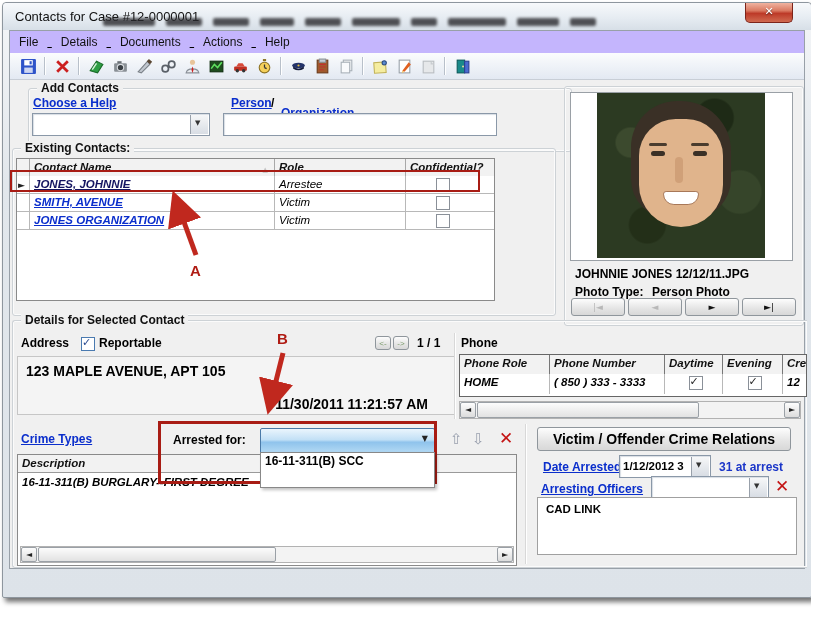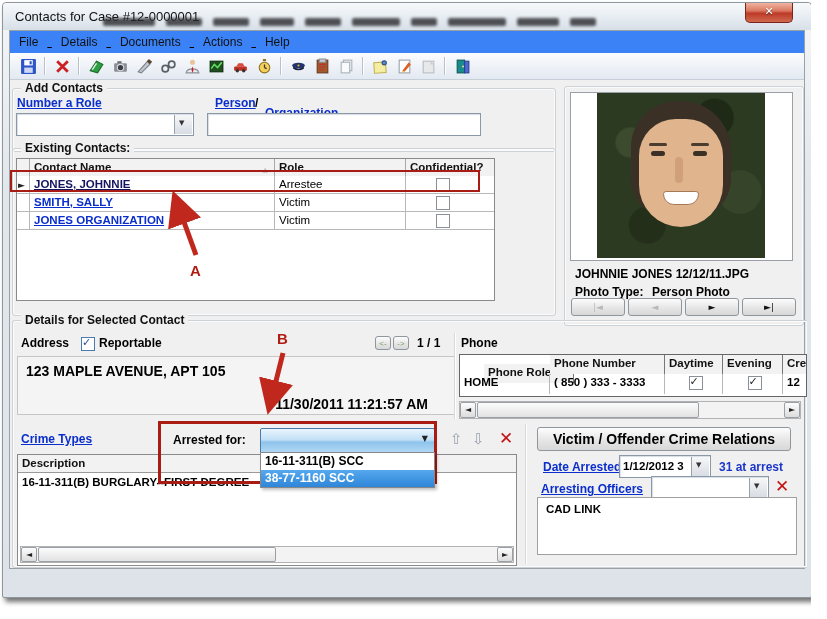--- a/index.html
+++ b/index.html
@@ -18,40 +18,40 @@
   #close-btn{right:18px;top:0;width:46px;height:19px;
        background:linear-gradient(#f0b3a0,#da7a62 40%,#bd3a28 55%,#d06a50);
        border:1px solid #7c241a;border-top:none;border-radius:0 0 5px 5px;
        color:#fff;font-size:11px;font-weight:bold;text-align:center;line-height:18px;
        text-shadow:0 1px 1px rgba(0,0,0,.5);font-family:"DejaVu Sans",sans-serif;}
   .blur-blob{display:inline-block;height:8px;background:#2a2a2e;border-radius:2px;
        margin-right:11px;filter:blur(1.4px);opacity:.8;vertical-align:top;}
   
   #client{left:6px;top:27px;width:794px;height:537px;background:#f0f0f0;
        border:1px solid #98a0a8;}
-  #menubar{left:0;top:0;width:100%;height:22px;background:#3b82f6;border-bottom:1px solid #dcdcdc;text-decoration:underline;}
+  #menubar{left:0;top:0;width:100%;height:22px;background:#c4b5fd;border-bottom:1px solid #dcdcdc;text-decoration:underline;}
   .menu-item{display:inline-block;padding:4px 9px 0 9px;font-size:12px;color:#111;}
   #toolbar{left:0;top:22px;width:100%;height:27px;
        background:linear-gradient(#fbfcfd,#e3e9f2);border-bottom:1px solid #c8ced6;
        display:flex;align-items:center;padding-left:6px;box-sizing:border-box;}
   .tbi{width:22px;height:20px;display:inline-flex;align-items:center;justify-content:center;margin:0 1px;}
   .tbsep{width:1px;height:18px;background:#b8c0ca;margin:0 4px;border-right:1px solid #fff;}
   
   .gb{border:1px solid #cdd2d6;border-radius:3px;box-shadow:inset 0 0 0 1px #fbfbfb;}
   .gb-legend{position:absolute;top:-8px;left:8px;background:#f0f0f0;padding:0 4px;
        font-size:12px;font-weight:bold;color:#111;white-space:nowrap;}
   .link{color:#0a2ecc;font-weight:bold;text-decoration:underline;font-size:12px;white-space:nowrap;}
   
   .tfield{background:#fff;border:1px solid #8a98a8;box-shadow:inset 1px 1px 1px #d8dde4;}
   .combo-btn{position:absolute;right:1px;top:1px;bottom:1px;width:17px;
        background:linear-gradient(#f6f7f8,#d8dde4);border-left:1px solid #98a0aa;}
   .combo-btn::after{content:"▼";font-family:"DejaVu Sans",sans-serif;font-size:7px;color:#333;
        position:absolute;left:4px;top:4px;}
   
-  .white-box{background:#fff;border:1px solid #8a8a8a;}
+  .white-box{background:#fff;border:1px solid #8a8a8a;font-style:italic;}
   .hdr-cell{font-size:11.5px;font-weight:bold;color:#111;padding:2px 0 0 4px;box-sizing:border-box;
        border-right:1px solid #a8a8a8;background:#f2f2f2;height:17px;overflow:hidden;white-space:nowrap;}
   .cell{font-size:11.5px;box-sizing:border-box;padding:2px 0 0 4px;border-right:1px solid #b8b8b8;
        border-bottom:1px solid #b8b8b8;overflow:hidden;white-space:nowrap;height:18px;}
   .row-link{font-weight:bold;text-decoration:underline;color:#0a2ecc;}
   .cbx{width:12px;height:12px;background:#fff;border:1px solid #8a9098;display:inline-block;position:relative;}
   .cbx.checked::after{content:"✓";font-family:"DejaVu Sans",sans-serif;font-size:11px;font-weight:bold;
        color:#222;position:absolute;left:0px;top:-2px;}
   .cbx.blue{border-color:#4a7ab0;}
   .cbx.blue.checked::after{color:#2a4a90;}
@@ -224,23 +224,23 @@
       <span class="tbsep"></span>
       <span class="tbi">
             <svg width="17" height="17" viewBox="0 0 16 16">
               <rect x="3" y="2" width="7" height="12" fill="#1a8a8a" stroke="#0a5a5a"></rect>
               <rect x="10" y="3" width="4" height="11" fill="#4a6ad0" stroke="#2a4090"></rect>
               <circle cx="8.5" cy="8" r=".9" fill="#f0e0a0"></circle>
             </svg>
           </span>
     </div>
 
-    <div class="abs gb" style="left:2px;top:57px;width:542px;height:62px;">
+    <div class="abs gb" style="left:18px;top:57px;width:542px;height:62px;">
       <span class="gb-legend">Add Contacts</span>
-      <span class="abs link" style="left:4px;top:7px;">Number a Role</span>
+      <span class="abs link" style="left:4px;top:7px;">Choose a Help</span>
       <div class="abs tfield" style="left:3px;top:24px;width:176px;height:21px;">
         <span class="abs" style="left:4px;top:3px;font-size:11.5px;"></span>
         <span class="combo-btn"></span>
       </div>
       <span class="abs link" style="left:194px;top:7px;padding-left:8px;">Person</span>
       <span class="abs bold fs12" style="left:242px;top:7px;">/</span>
       <span class="abs link" style="left:252px;top:7px;margin-top:10px;">Organization</span>
       <div class="abs tfield" style="left:194px;top:24px;width:272px;height:21px;">
         <span class="abs" style="left:4px;top:3px;font-size:11.5px;"></span>
       </div>
@@ -254,21 +254,21 @@
         <div class="abs hdr-cell" style="left:13px;top:0;width:245px;"><span>Contact Name</span> <span class="sort-mark abs" style="right:6px;top:3px;"></span></div>
         <div class="abs hdr-cell" style="left:258px;top:0;width:131px;">Role</div>
         <div class="abs hdr-cell" style="left:389px;top:0;width:88px;border-right:none;">Confidential?</div>
 
         <div class="abs cell rowsel" style="left:0;top:17px;width:13px;padding-left:1px;"></div>
         <div class="abs cell" style="left:13px;top:17px;width:245px;"><span class="row-link" style="color:#141460;">JONES, JOHNNIE</span></div>
         <div class="abs cell" style="left:258px;top:17px;width:131px;">Arrestee</div>
         <div class="abs cell" style="left:389px;top:17px;width:88px;border-right:none;"><span class="cbx" style="margin-left:26px;"></span></div>
 
         <div class="abs cell" style="left:0;top:35px;width:13px;"></div>
-        <div class="abs cell" style="left:13px;top:35px;width:245px;"><span class="row-link">SMITH, SALLY</span></div>
+        <div class="abs cell" style="left:13px;top:35px;width:245px;"><span class="row-link">SMITH, AVENUE</span></div>
         <div class="abs cell" style="left:258px;top:35px;width:131px;">Victim</div>
         <div class="abs cell" style="left:389px;top:35px;width:88px;border-right:none;"><span class="cbx" style="margin-left:26px;"></span></div>
 
         <div class="abs cell" style="left:0;top:53px;width:13px;"></div>
         <div class="abs cell" style="left:13px;top:53px;width:245px;"><span class="row-link">JONES ORGANIZATION</span></div>
         <div class="abs cell" style="left:258px;top:53px;width:131px;">Victim</div>
         <div class="abs cell" style="left:389px;top:53px;width:88px;border-right:none;"><span class="cbx" style="margin-left:26px;"></span></div>
       </div>
     </div>
 
@@ -312,21 +312,21 @@
         <div class="abs bold fs11" style="left:8px;top:6px;">123 MAPLE AVENUE, APT 105</div>
         <div class="abs bold fs11" style="right:26px;top:39px;">11/30/2011 11:21:57 AM</div>
       </div>
 
       
       <div class="abs groove" style="left:441px;top:12px;height:86px;"></div>
 
       
       <span class="abs bold fs12" style="left:448px;top:15px;">Phone</span>
       <div class="abs white-box" style="left:446px;top:33px;width:346px;height:41px;overflow:hidden;border-color:#666;">
-        <div class="abs hdr-cell" style="left:0;top:9px;width:90px;height:19px;border-right-color:#777;margin-left:24px;">Phone Role</div>
+        <div class="abs hdr-cell" style="left:0;top:0;width:90px;height:19px;border-right-color:#777;">Phone Role</div>
         <div class="abs hdr-cell" style="left:90px;top:0;width:115px;height:19px;border-right-color:#777;">Phone Number</div>
         <div class="abs hdr-cell" style="left:205px;top:0;width:58px;height:19px;border-right-color:#777;">Daytime</div>
         <div class="abs hdr-cell" style="left:263px;top:0;width:60px;height:19px;border-right-color:#777;">Evening</div>
         <div class="abs hdr-cell" style="left:323px;top:0;width:30px;height:19px;border-right:none;">Cre</div>
         <div class="abs cell bold" style="left:0;top:19px;width:90px;height:20px;border-bottom:none;">HOME</div>
         <div class="abs cell bold" style="left:90px;top:19px;width:115px;height:20px;border-bottom:none;">( 850 ) 333 - 3333</div>
         <div class="abs cell" style="left:205px;top:19px;width:58px;height:20px;border-bottom:none;text-align:center;"><span class="cbx checked"></span></div>
         <div class="abs cell" style="left:263px;top:19px;width:60px;height:20px;border-bottom:none;text-align:center;"><span class="cbx checked"></span></div>
         <div class="abs cell bold" style="left:323px;top:19px;width:30px;height:20px;border:none;">12</div>
       </div>
@@ -339,21 +339,20 @@
       
       <span class="abs link" style="left:8px;top:111px;">Crime Types</span>
       <span class="abs bold fs12" style="left:160px;top:112px;">Arrested for:</span>
       
       <div class="abs" style="left:247px;top:107px;width:173px;height:24px;border:1px solid #4a7aa8;border-radius:2px;
            background:linear-gradient(#eaf5fd,#c2e0f6 45%,#8fc3ec 55%,#b4daf4);">
         <span class="abs glyph" style="right:6px;top:5px;font-size:8px;color:#222;">▼</span>
       </div>
       <div class="abs" style="left:247px;top:131px;width:173px;height:34px;background:#fff;border:1px solid #888;z-index:45;box-shadow:2px 2px 3px rgba(0,0,0,.25);">
         <div style="height:17px;font-size:12px;font-weight:bold;padding:1px 0 0 4px;box-sizing:border-box;">16-11-311(B) SCC</div>
-        <div style="height:17px;font-size:12px;font-weight:bold;padding:1px 0 0 4px;box-sizing:border-box;color:#fff;background:linear-gradient(#56a8ee,#2f86d8);">38-77-1160 SCC</div>
       </div>
       <span class="abs updown" style="left:437px;top:108px;">⇧</span>
       <span class="abs updown" style="left:459px;top:108px;">⇩</span>
       <span class="abs red-x" style="left:486px;top:108px;">✕</span>
 
       
       <div class="abs white-box" style="left:4px;top:133px;width:498px;height:110px;border-color:#8a8a8a;">
         <div class="hdr-cell" style="width:100%;height:18px;border-right:none;border-bottom:1px solid #9a9a9a;">Description</div>
         <div class="bold" style="font-size:11.5px;padding:3px 0 0 4px;white-space:nowrap;">16-11-311(B) BURGLARY--FIRST DEGREE</div>
         <div class="abs hscroll" style="left:2px;bottom:2px;width:492px;height:15px;">

